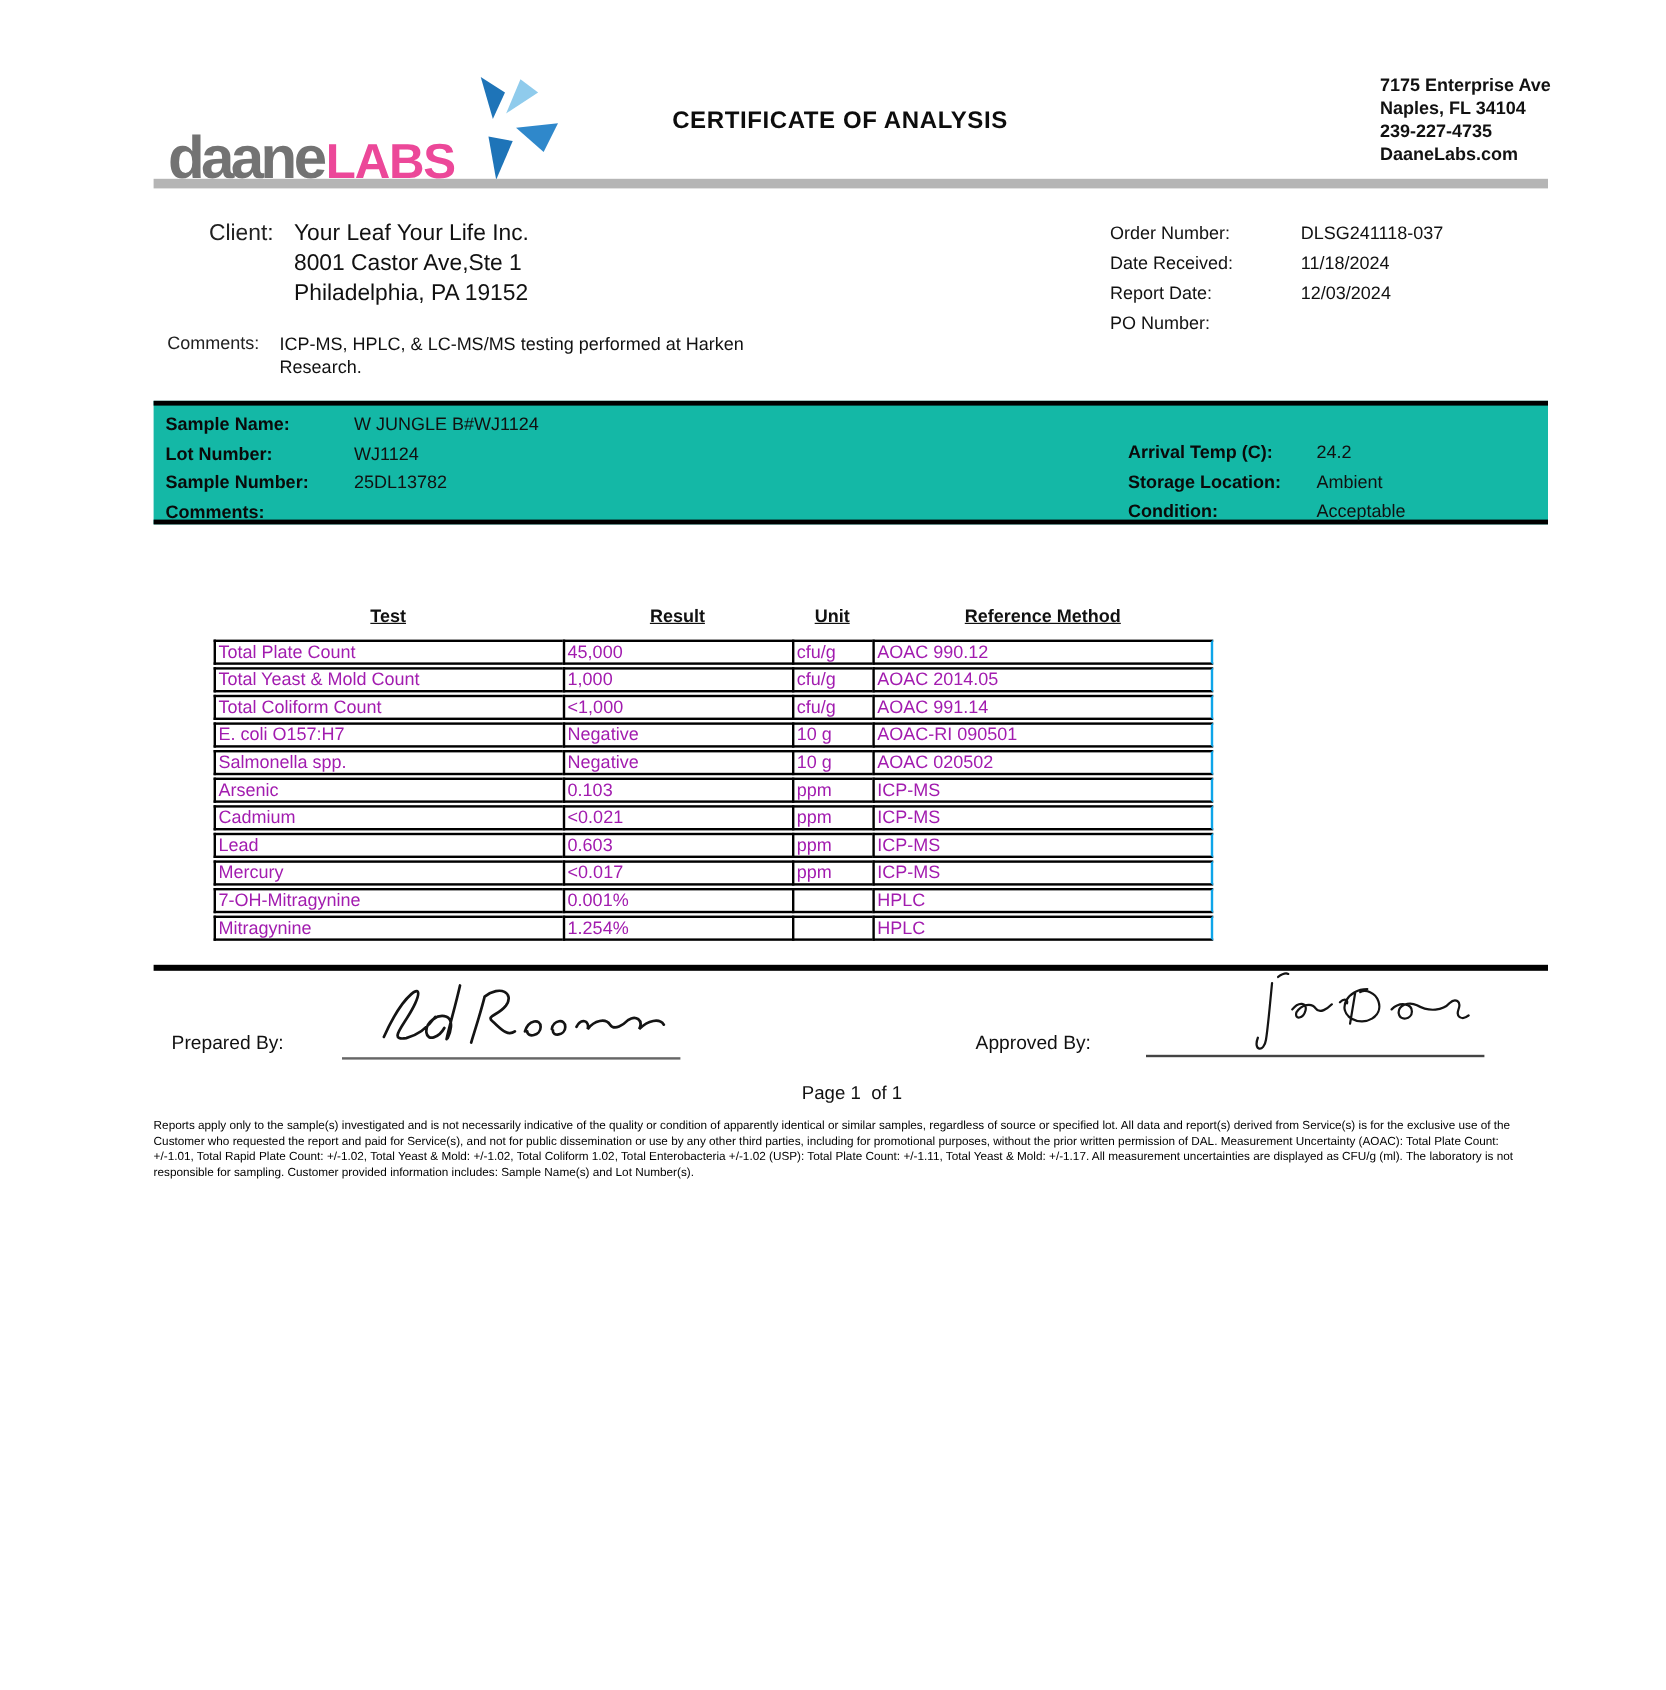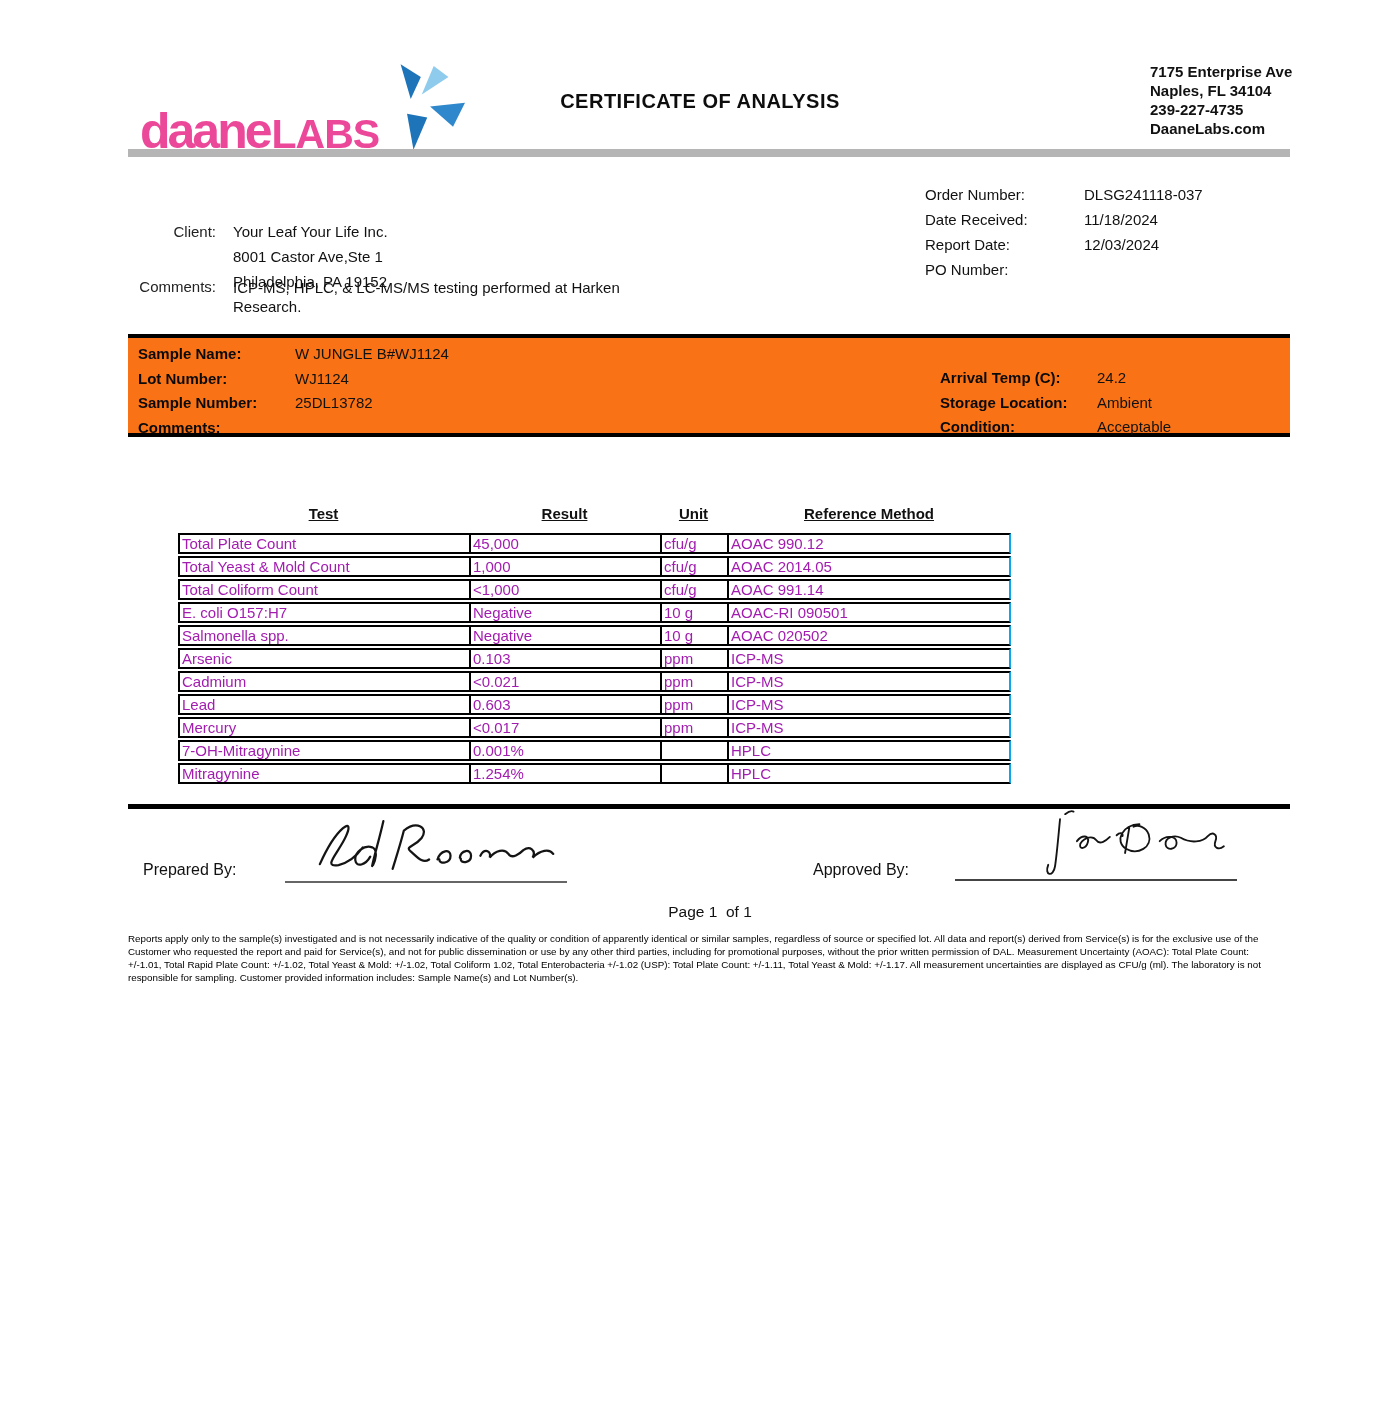--- a/index.html
+++ b/index.html
@@ -4,43 +4,43 @@
 <style>
   * { margin:0; padding:0; box-sizing:border-box; }
   html,body { background:#fff; }
   .page {
     position:relative; width:1388px; height:1408px; background:#ffffff;
     font-family:"Liberation Sans","DejaVu Sans",sans-serif; color:#111;
     overflow:hidden;
   }
   
   .logo { position:absolute; left:140px; top:62px; display:flex; align-items:flex-end; }
-  .logo-daane { font-size:50px; font-weight:bold; color:#ec4899; letter-spacing:-3px; line-height:1; }
+  .logo-daane { font-size:50px; font-weight:bold; color:#737373; letter-spacing:-3px; line-height:1; }
   .logo-labs  { font-size:41px; font-weight:800; color:#ec4899; letter-spacing:-1px; line-height:1.05; margin-left:2px; }
   .logo-pinwheel { margin-left:-6px; margin-bottom:6px; }
   .coa-title { position:absolute; left:420px; top:90px; width:560px; text-align:center;
                font-size:20px; font-weight:bold; color:#0d0d0d; letter-spacing:0.5px; }
   .lab-address { position:absolute; left:1150px; top:62px; font-size:15px; font-weight:bold; line-height:19px; }
   .header-divider { position:absolute; left:128px; top:149px; width:1162px; height:8px; background:#b5b5b5; }
 
   
-  .client-block { position:absolute; left:128px; top:182px; font-size:15px;margin-top:37px; }
+  .client-block { position:absolute; left:140px; top:182px; font-size:19px; }
   .client-row { display:flex; line-height:25px; }
   .lbl-r { width:88px; text-align:right; color:#222; }
   .client-val { margin-left:17px; }
   .comments-block { position:absolute; left:128px; top:278px; font-size:15px; display:flex; }
   .comments-val { margin-left:17px; width:398px; line-height:19px; }
   .order-block { position:absolute; left:925px; top:182px; font-size:15px; }
   .order-row { display:flex; line-height:25px;gap:32px; }
   .order-lbl { width:127px; }
   .order-val { }
 
   
   .sample-block { position:absolute; left:128px; top:334px; width:1162px; height:103px;
-    background:#f97316; border-top:4px solid #000; border-bottom:4px solid #000; }
+    background:#14b8a6; border-top:4px solid #000; border-bottom:4px solid #000; }
   .sample-col-left { position:absolute; left:10px; top:4px; font-size:15px; }
   .sample-col-right { position:absolute; left:812px; top:28px; font-size:15px; }
   .sample-row { display:flex; line-height:24.5px; }
   .sample-lbl { width:157px; font-weight:bold; color:#0a0a0a; }
 
   
   .results { position:absolute; left:178px; top:505px; width:833px; }
   .results-header { display:flex; height:26px; font-size:15px; font-weight:bold; }
   .rh-cell { display:flex; align-items:flex-start; justify-content:center; }
   .rh-cell span { text-decoration:underline; }

